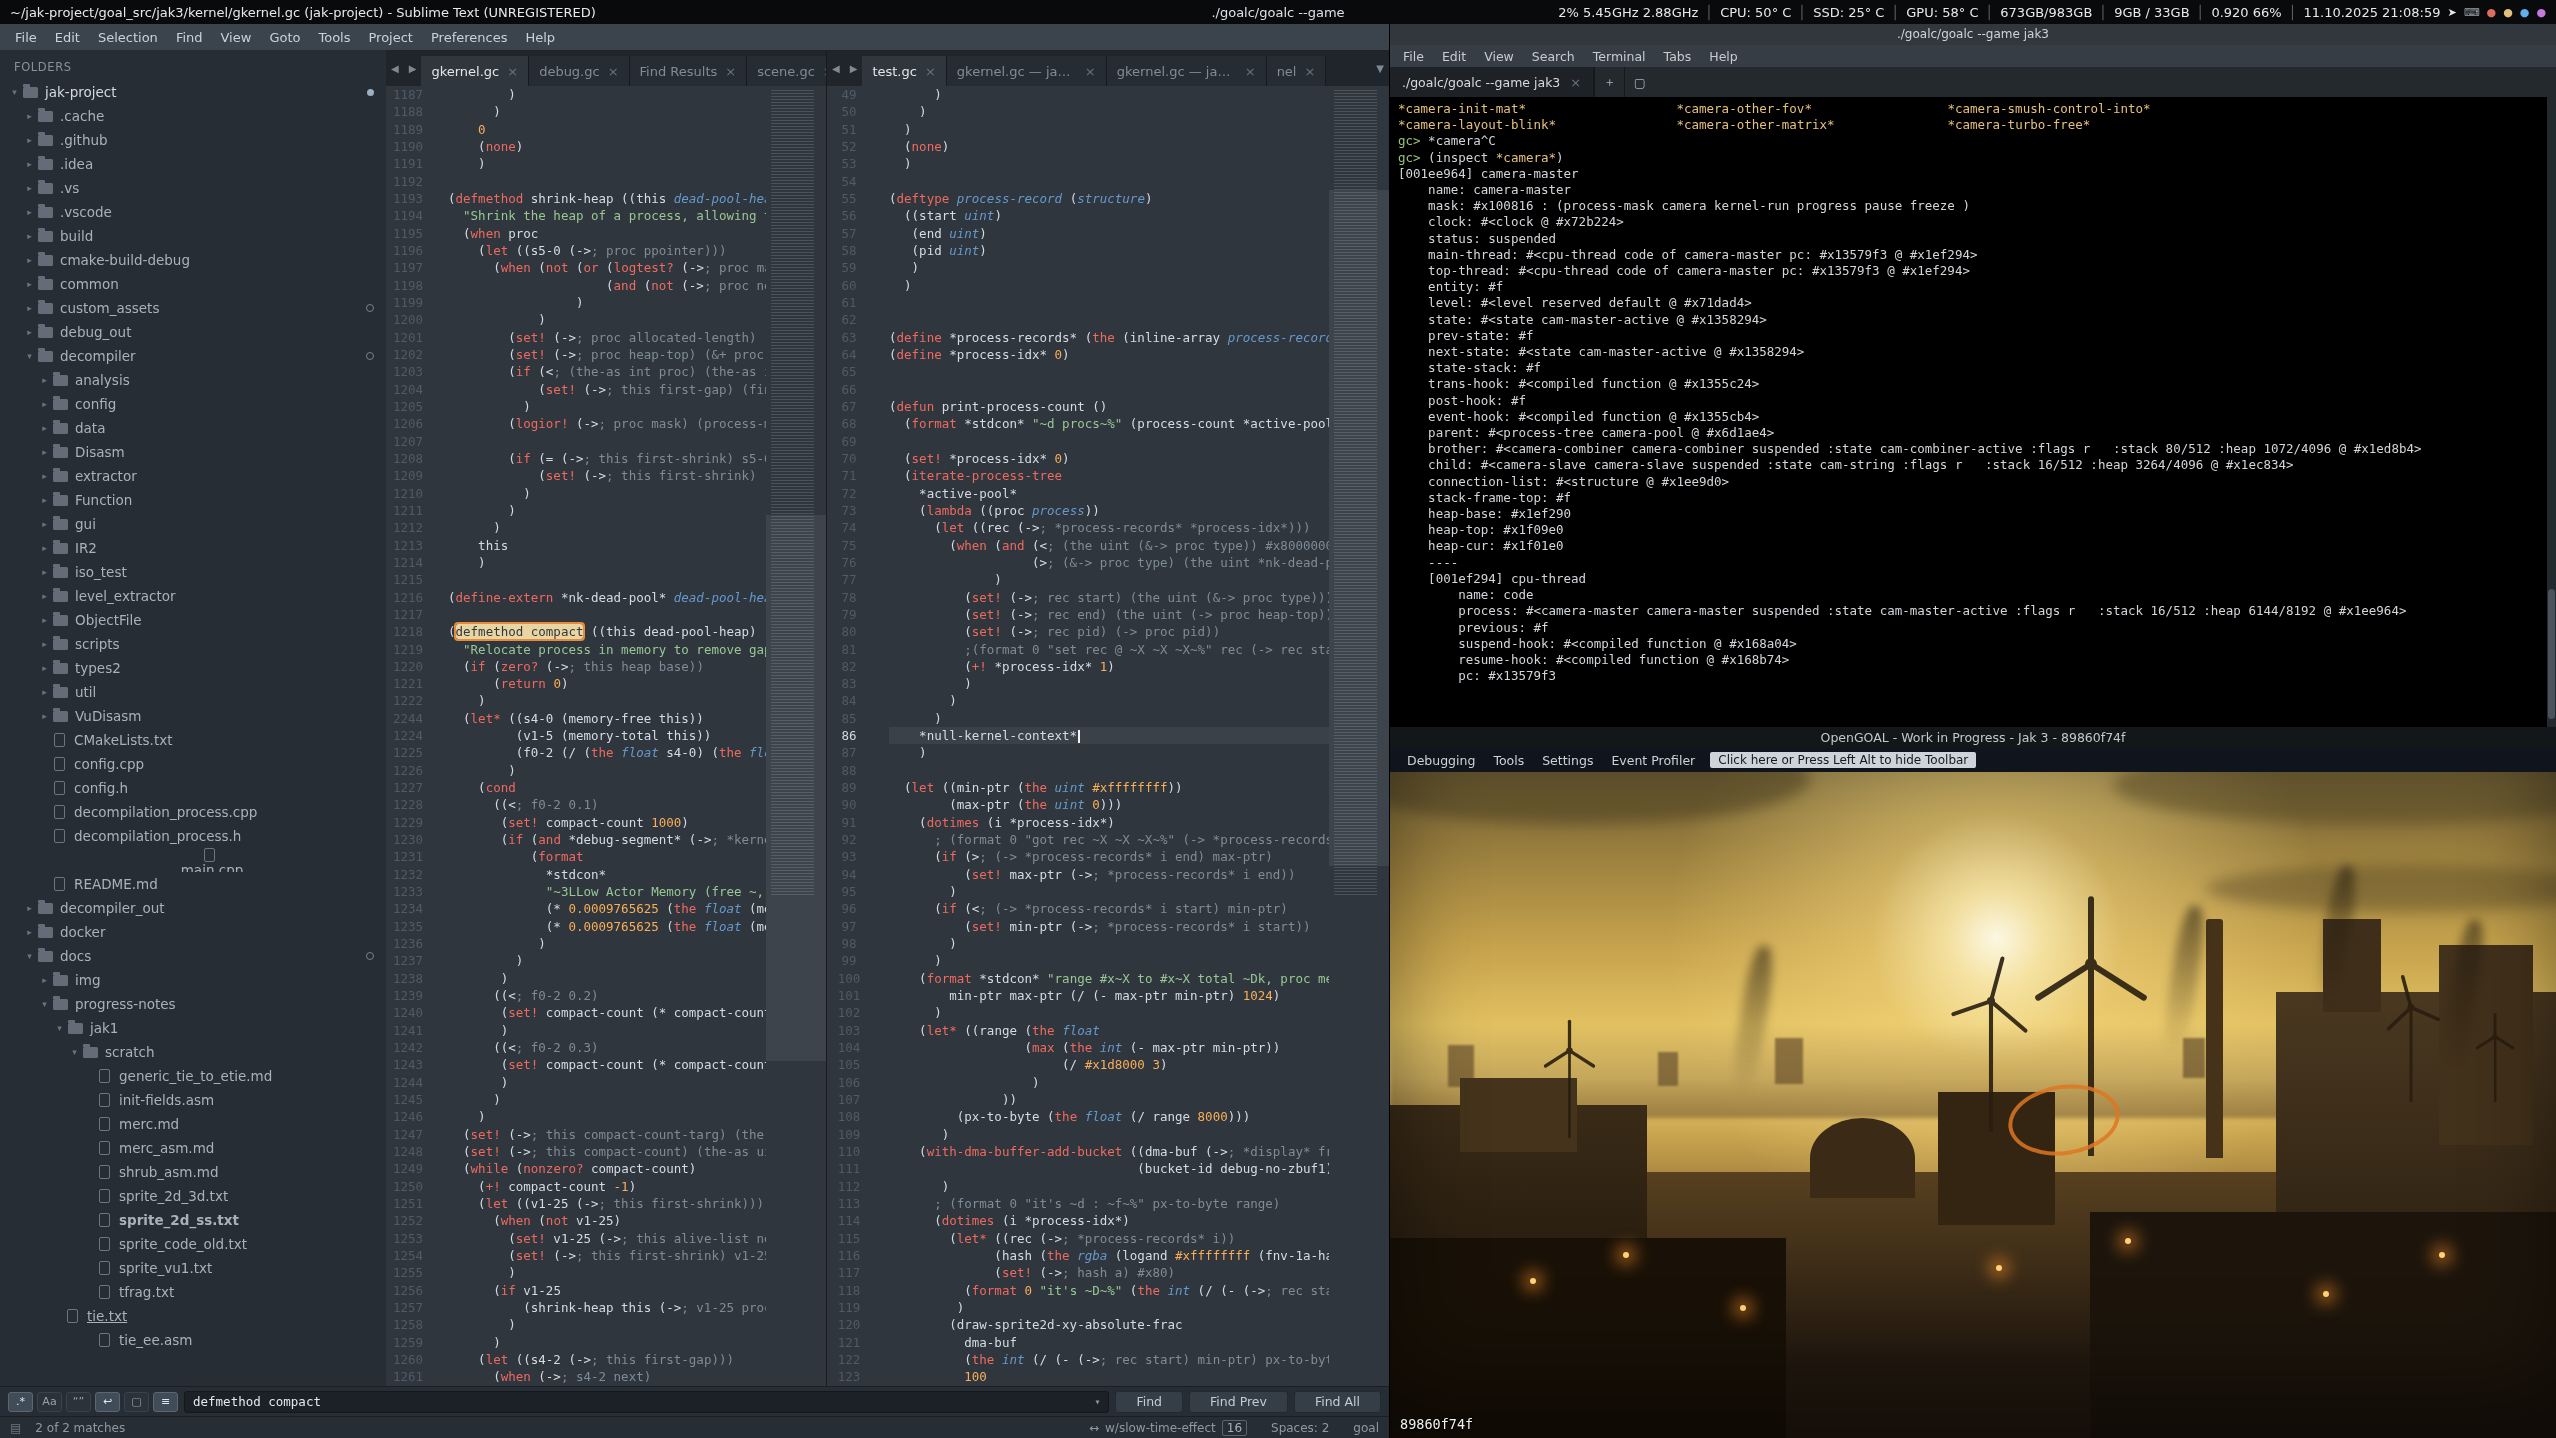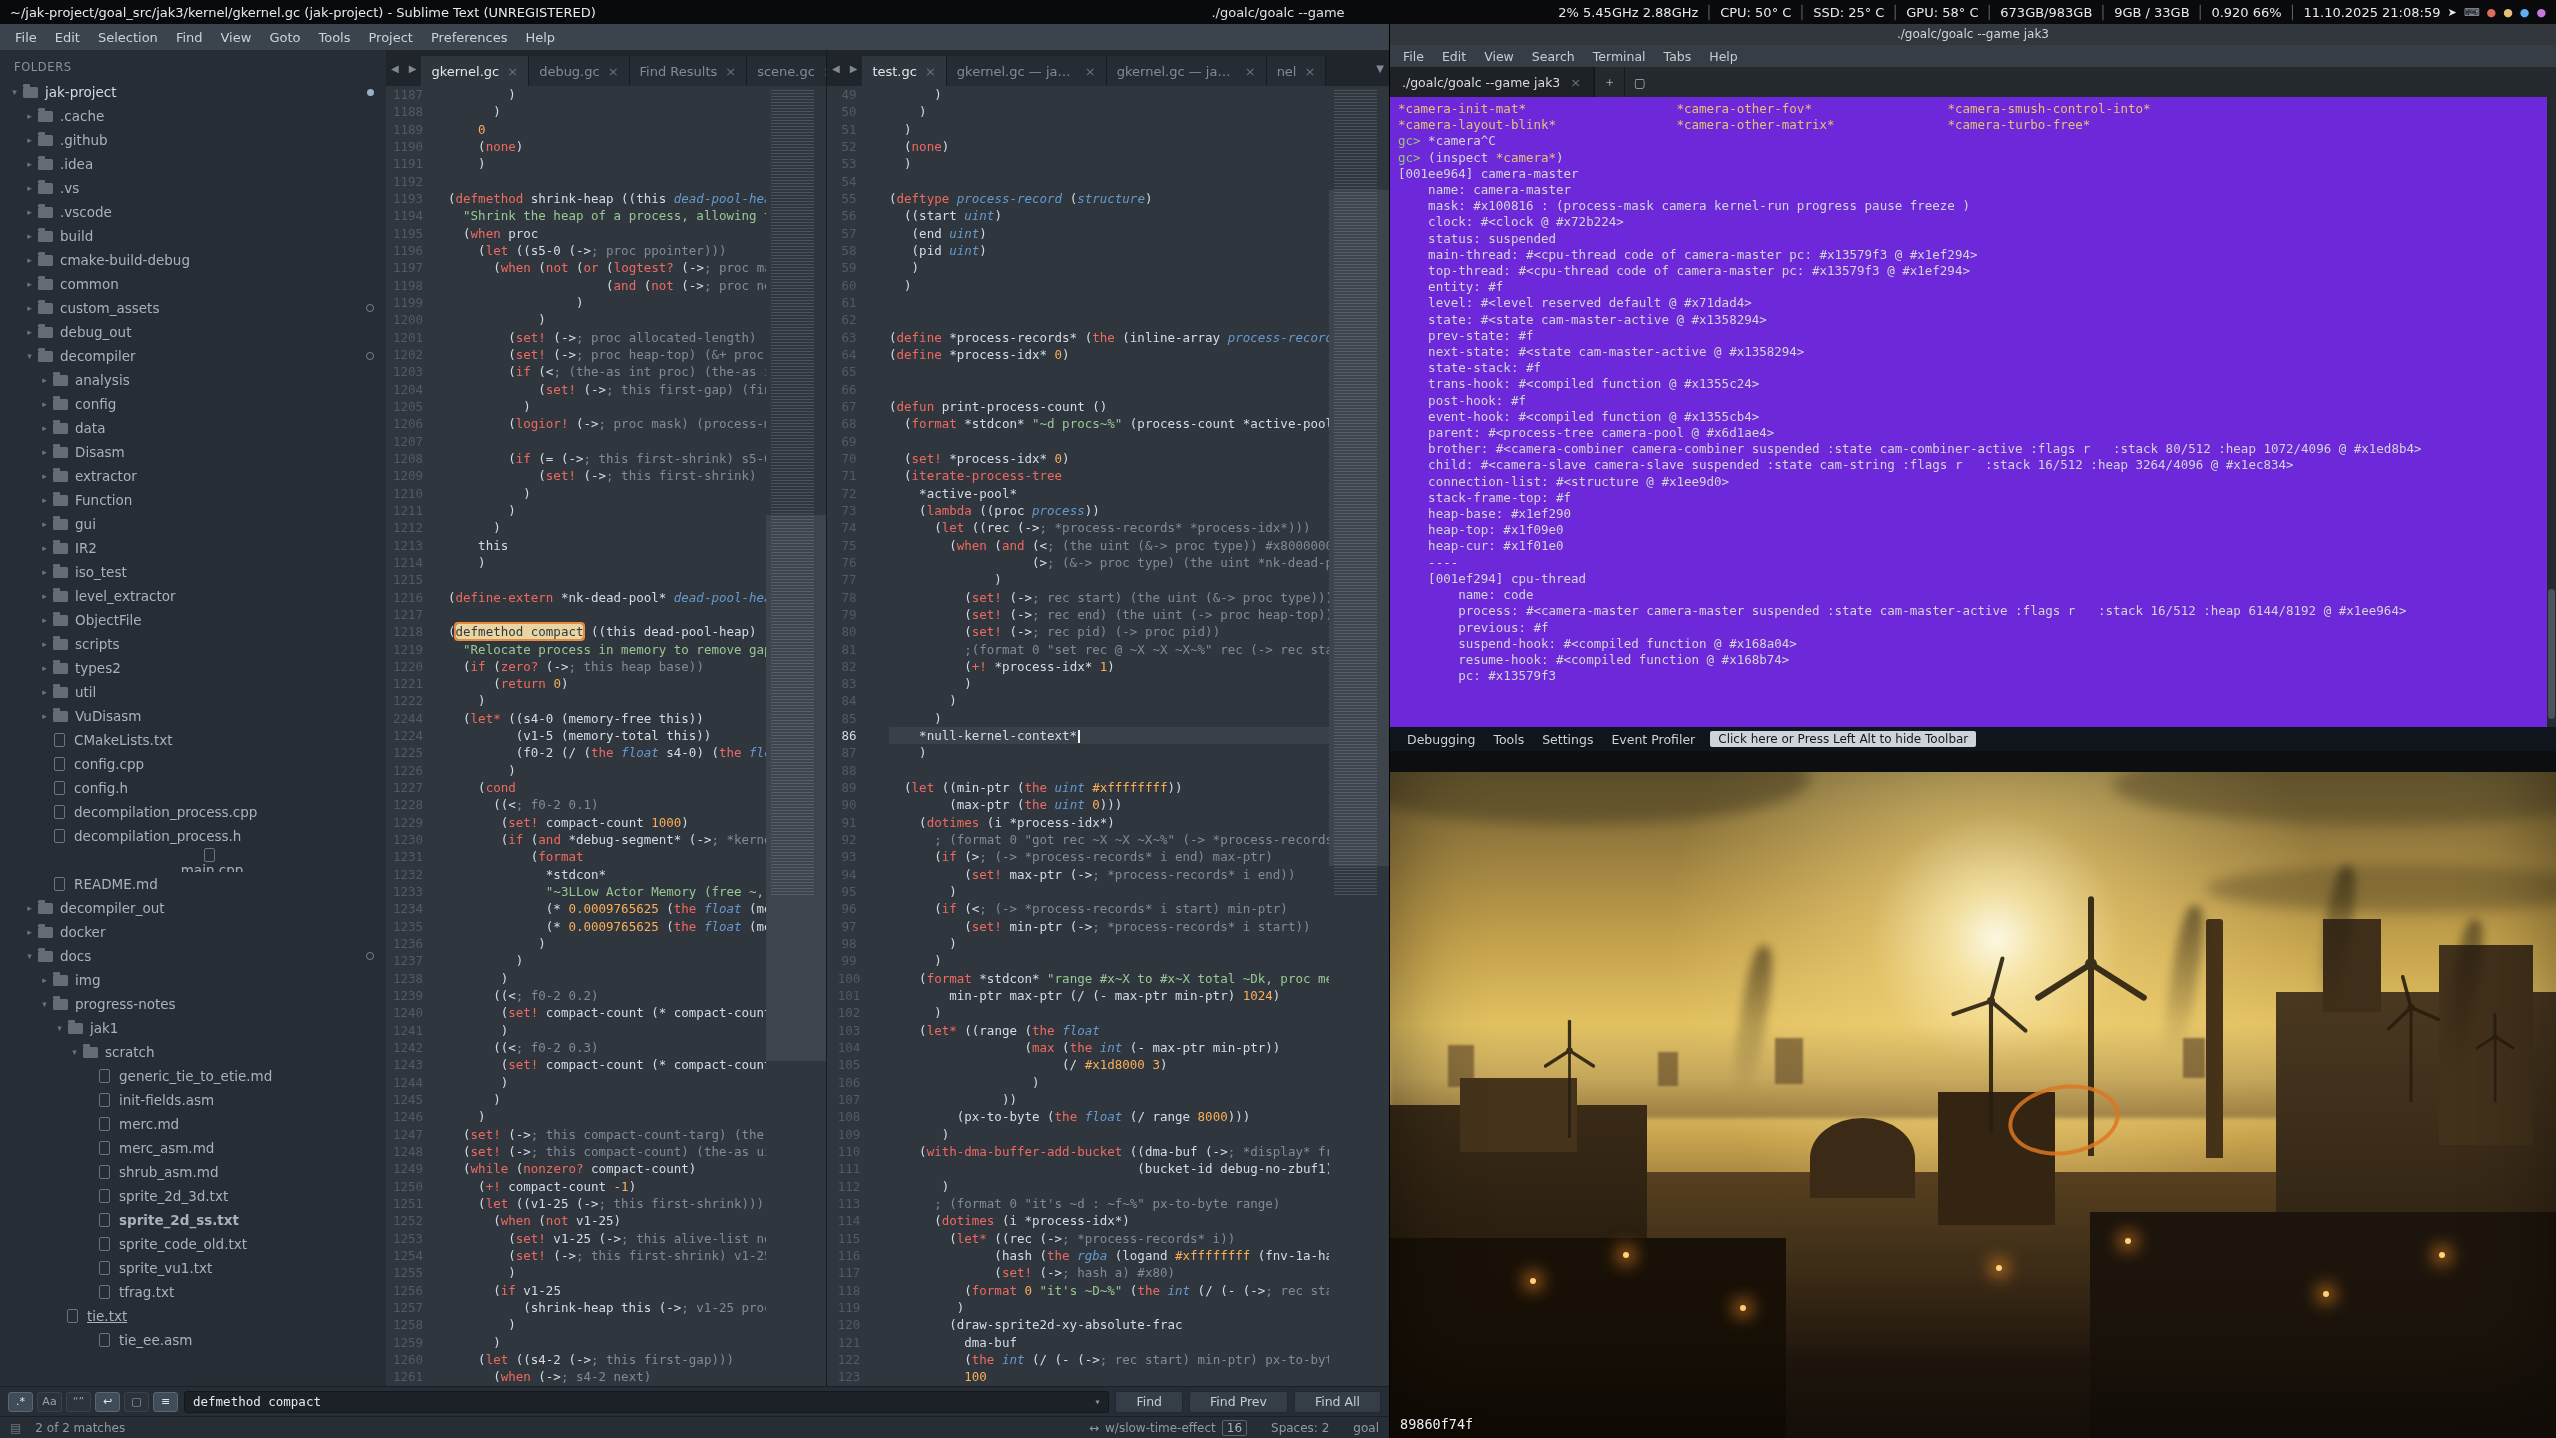--- a/index.html
+++ b/index.html
@@ -61,21 +61,21 @@
 .ftog{width:25px;height:20px;border:1px solid #3a424b;border-radius:3px;color:#98a2ab;font-size:11px;display:flex;align-items:center;justify-content:center;background:#2b323a}
 .ftog.on{background:#414c59;color:#e2e7ec;border-color:#5a6673}
 #find-input{flex:1;height:22px;background:#1b2127;border:1px solid #14181d;border-radius:3px;color:#e3e8ec;font:12.5px "DejaVu Sans Mono",monospace;padding:0 8px;display:flex;align-items:center;justify-content:space-between}
 #find-caret{color:#8b949d;font-size:10px}
 #fbtns{display:flex;gap:6px}
 .fbtn{height:22px;padding:0 20px;background:#353d46;border:1px solid #232930;border-radius:3px;color:#c3cbd3;font-size:12.5px;display:flex;align-items:center}
 #statusbar{position:absolute;left:0;right:0;bottom:0;height:22px;background:#262d34;border-top:1px solid #1a1f24;color:#8f99a3;font-size:12px;display:flex;align-items:center;padding:0 10px;gap:14px}
 #sb-right{margin-left:auto;display:flex;gap:24px;align-items:center}
 .badge{border:1px solid #596470;border-radius:2px;padding:0 4px;font-size:12px;color:#a7b1bb}
 
-#terminal{position:absolute;left:1389px;top:24px;width:1167px;height:703px;background:#6d28d9;color:#d2d6da;border-left:1px solid #000}
+#terminal{position:absolute;left:1389px;top:24px;width:1167px;height:703px;background:#000000;color:#d2d6da;border-left:1px solid #000}
 #t-title{height:21px;background:#31373d;text-align:center;font-size:12px;line-height:21px;color:#cfd4d9}
 #t-menu{height:22px;background:#373d44;display:flex;align-items:center;font-size:12.5px;padding:0 4px;color:#c6ccd2}
 #t-tabs{height:30px;background:#24292e;display:flex;align-items:stretch;font-size:12.5px;color:#9aa2aa}
 .t-tab{display:flex;align-items:center;gap:10px;padding:0 12px;background:#1e2227;color:#d7dbdf;border-right:1px solid #15181c;flex:none}
 .t-tab2{flex:1;display:flex;align-items:center;padding:0 12px;color:#8f979f;background:#2a2f35;white-space:nowrap;overflow:hidden;border-right:1px solid #15181c}
 .t-act{width:30px;display:flex;align-items:center;justify-content:center;color:#aab2ba;border-left:1px solid #15181c}
 #t-body{position:absolute;top:73px;left:0;right:10px;bottom:0;padding:4px 8px;font:12.5px/16.2px "DejaVu Sans Mono",monospace;white-space:pre;overflow:hidden}
 .tyel{color:#e5c07b}
 .tgrn{color:#98c379}
 #t-scroll{position:absolute;right:0;top:73px;bottom:0;width:9px;background:#24292e}
@@ -689,20 +689,21 @@
       <div class="t-act" id="t-act1">＋</div>
       <div class="t-act" id="t-act2">▢</div>
     </div>
     <div id="t-body"><div class="trow"><span class="tyel">*camera-init-mat*</span>                    <span class="tyel">*camera-other-fov*</span>                  <span class="tyel">*camera-smush-control-into*</span></div><div class="trow"><span class="tyel">*camera-layout-blink*</span>                <span class="tyel">*camera-other-matrix*</span>               <span class="tyel">*camera-turbo-free*</span></div><div class="trow"><span class="tgrn">gc&gt;</span> *camera^C</div><div class="trow"><span class="tgrn">gc&gt;</span> (inspect <span class="tyel">*camera*</span>)</div><div class="trow">[001ee964] camera-master</div><div class="trow">    name: camera-master</div><div class="trow">    mask: #x100816 : (process-mask camera kernel-run progress pause freeze )</div><div class="trow">    clock: #&lt;clock @ #x72b224&gt;</div><div class="trow">    status: suspended</div><div class="trow">    main-thread: #&lt;cpu-thread code of camera-master pc: #x13579f3 @ #x1ef294&gt;</div><div class="trow">    top-thread: #&lt;cpu-thread code of camera-master pc: #x13579f3 @ #x1ef294&gt;</div><div class="trow">    entity: #f</div><div class="trow">    level: #&lt;level reserved default @ #x71dad4&gt;</div><div class="trow">    state: #&lt;state cam-master-active @ #x1358294&gt;</div><div class="trow">    prev-state: #f</div><div class="trow">    next-state: #&lt;state cam-master-active @ #x1358294&gt;</div><div class="trow">    state-stack: #f</div><div class="trow">    trans-hook: #&lt;compiled function @ #x1355c24&gt;</div><div class="trow">    post-hook: #f</div><div class="trow">    event-hook: #&lt;compiled function @ #x1355cb4&gt;</div><div class="trow">    parent: #&lt;process-tree camera-pool @ #x6d1ae4&gt;</div><div class="trow">    brother: #&lt;camera-combiner camera-combiner suspended :state cam-combiner-active :flags r   :stack 80/512 :heap 1072/4096 @ #x1ed8b4&gt;</div><div class="trow">    child: #&lt;camera-slave camera-slave suspended :state cam-string :flags r   :stack 16/512 :heap 3264/4096 @ #x1ec834&gt;</div><div class="trow">    connection-list: #&lt;structure @ #x1ee9d0&gt;</div><div class="trow">    stack-frame-top: #f</div><div class="trow">    heap-base: #x1ef290</div><div class="trow">    heap-top: #x1f09e0</div><div class="trow">    heap-cur: #x1f01e0</div><div class="trow">    ----</div><div class="trow">    [001ef294] cpu-thread</div><div class="trow">        name: code</div><div class="trow">        process: #&lt;camera-master camera-master suspended :state cam-master-active :flags r   :stack 16/512 :heap 6144/8192 @ #x1ee964&gt;</div><div class="trow">        previous: #f</div><div class="trow">        suspend-hook: #&lt;compiled function @ #x168a04&gt;</div><div class="trow">        resume-hook: #&lt;compiled function @ #x168b74&gt;</div><div class="trow">        pc: #x13579f3</div></div>
     <div id="t-scroll">
         <div id="t-thumb"></div>
       </div>
   </div>
 
   <div id="gwin">
+    <div id="g-title">OpenGOAL - Work in Progress - Jak 3 - 89860f74f</div>
     <div id="g-toolbar">
       <div id="g-items">
           <span class="mi">Debugging</span>
           <span class="mi">Tools</span>
           <span class="mi">Settings</span>
           <span class="mi">Event Profiler</span>
         </div>
       <span class="g-hint">Click here or Press Left Alt to hide Toolbar</span>
     </div>
     <div id="g-view">

